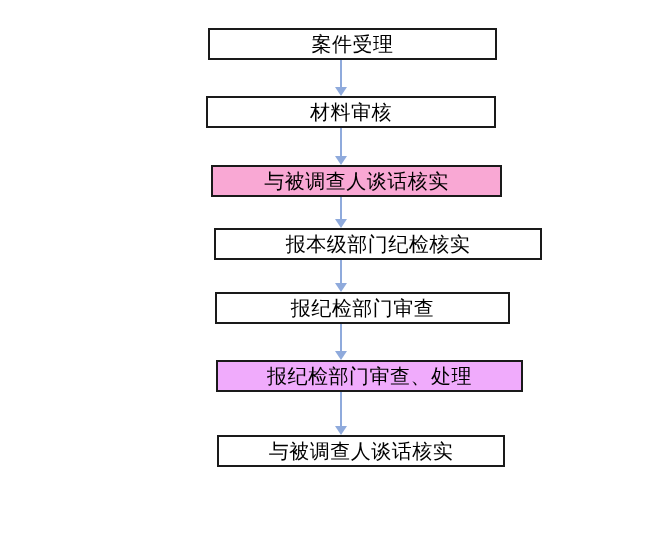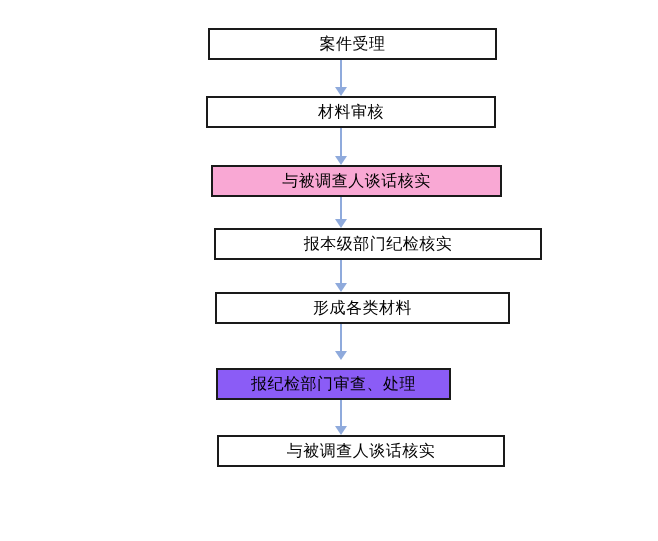--- a/index.html
+++ b/index.html
@@ -27,21 +27,21 @@
     position: absolute;
     box-sizing: border-box;
     background: #ffffff;
     border: 2px solid #1a1a1a;
     display: flex;
     align-items: center;
     justify-content: center;
   }
 
   .node-label {
-    font-size: 16px;
+    font-size: 20px;
     line-height: 1;
     color: #000000;
     letter-spacing: 0.5px;
     white-space: nowrap;
     user-select: none;
   }
 
   .connector {
     position: absolute;
     width: 24px;
@@ -100,21 +100,21 @@
     <div class="node" style="left: 206px; top: 96px; width: 290px; height: 32px; border-color: rgb(26, 26, 26); background: rgb(255, 255, 255); font-family: Liberation Serif, serif;">
       <span class="node-label" style="color: rgb(0, 0, 0);">材料审核</span>
     </div>
     <div class="node" style="left: 211px; top: 165px; width: 291px; height: 32px; border-color: rgb(26, 26, 26); background: #f9a8d4;">
       <span class="node-label" style="color: rgb(0, 0, 0);">与被调查人谈话核实</span>
     </div>
     <div class="node" style="left: 214px; top: 228px; width: 328px; height: 32px; border-color: rgb(26, 26, 26); background: rgb(255, 255, 255);">
       <span class="node-label" style="color: rgb(0, 0, 0);">报本级部门纪检核实</span>
     </div>
     <div class="node" style="left: 215px; top: 292px; width: 295px; height: 32px; border-color: rgb(26, 26, 26); background: rgb(255, 255, 255);">
-      <span class="node-label" style="color: rgb(0, 0, 0);">形成各类材料</span>
+      <span class="node-label" style="color: rgb(0, 0, 0);">报纪检部门审查</span>
     </div>
-    <div class="node" style="left: 216px; top: 360px; width: 235px; height: 32px; border-color: rgb(26, 26, 26); background: #8b5cf6; margin-top: 8px;">
+    <div class="node" style="left: 216px; top: 360px; width: 307px; height: 32px; border-color: rgb(26, 26, 26); background: #f0abfc;">
       <span class="node-label" style="color: rgb(0, 0, 0);">报纪检部门审查、处理</span>
     </div>
     <div class="node" style="left: 217px; top: 435px; width: 288px; height: 32px; border-color: rgb(26, 26, 26); background: rgb(255, 255, 255);">
       <span class="node-label" style="color: rgb(0, 0, 0);">与被调查人谈话核实</span>
     </div>
   </div>
 
 </body></html>

